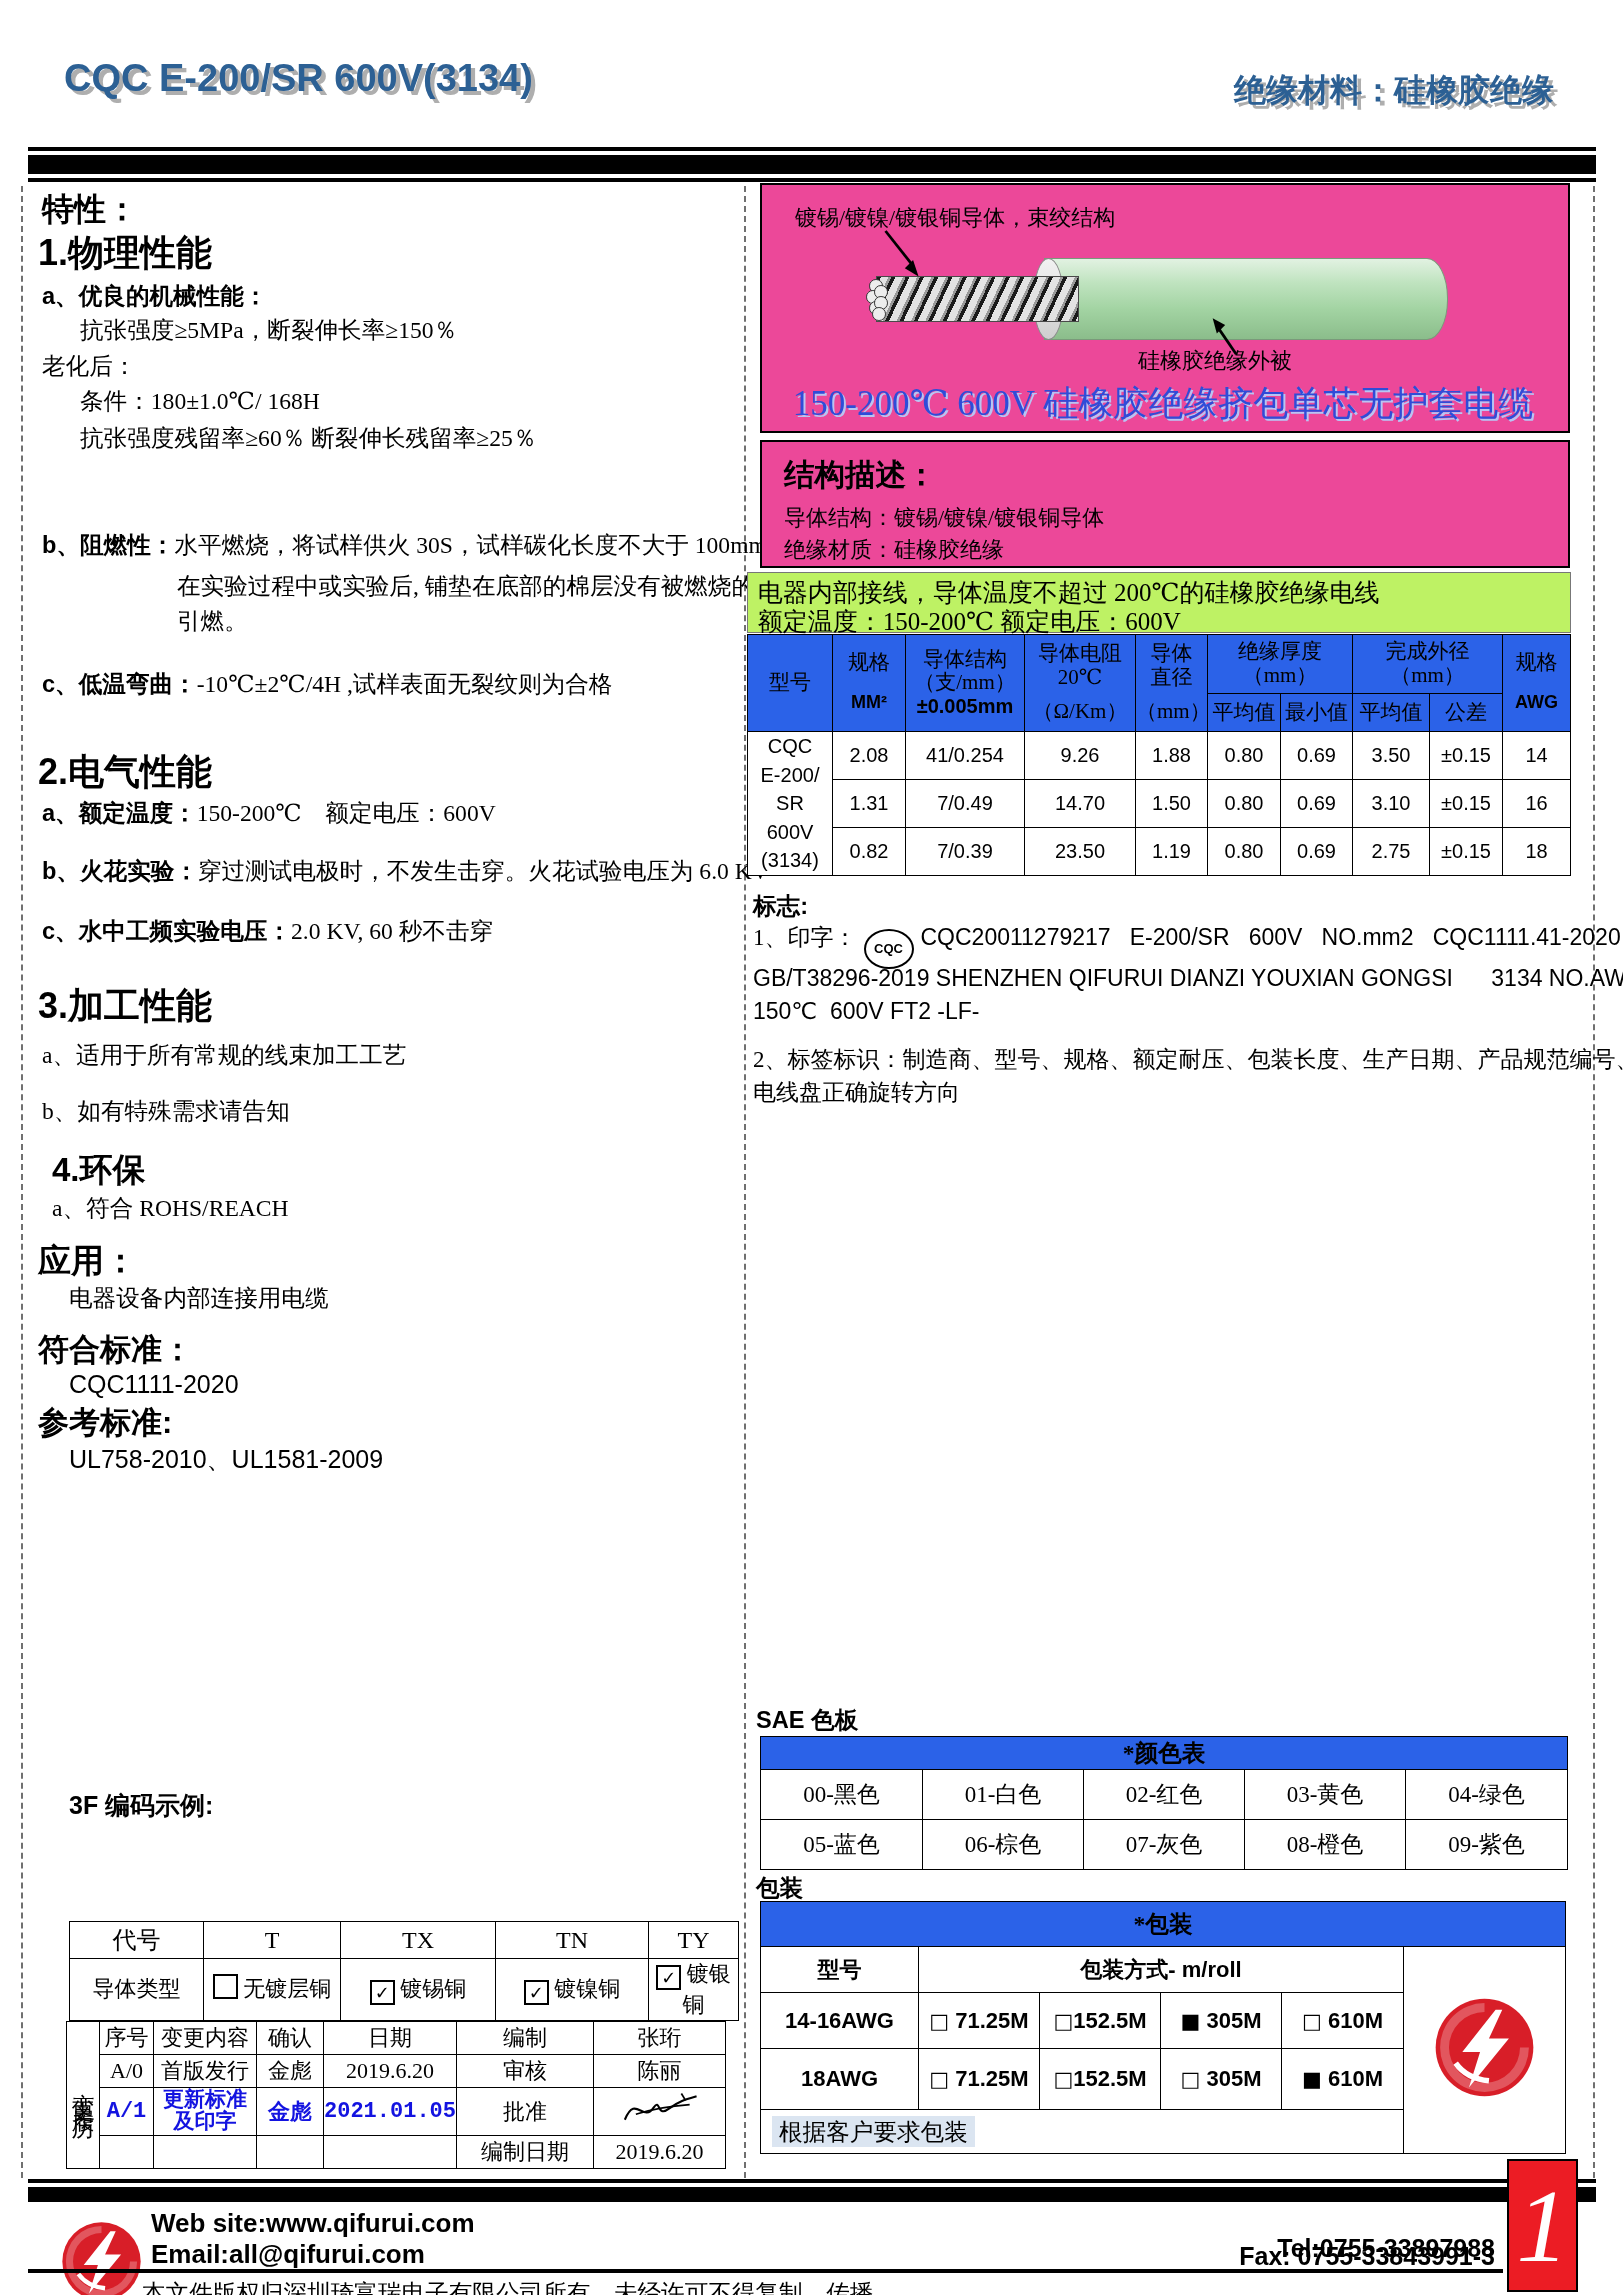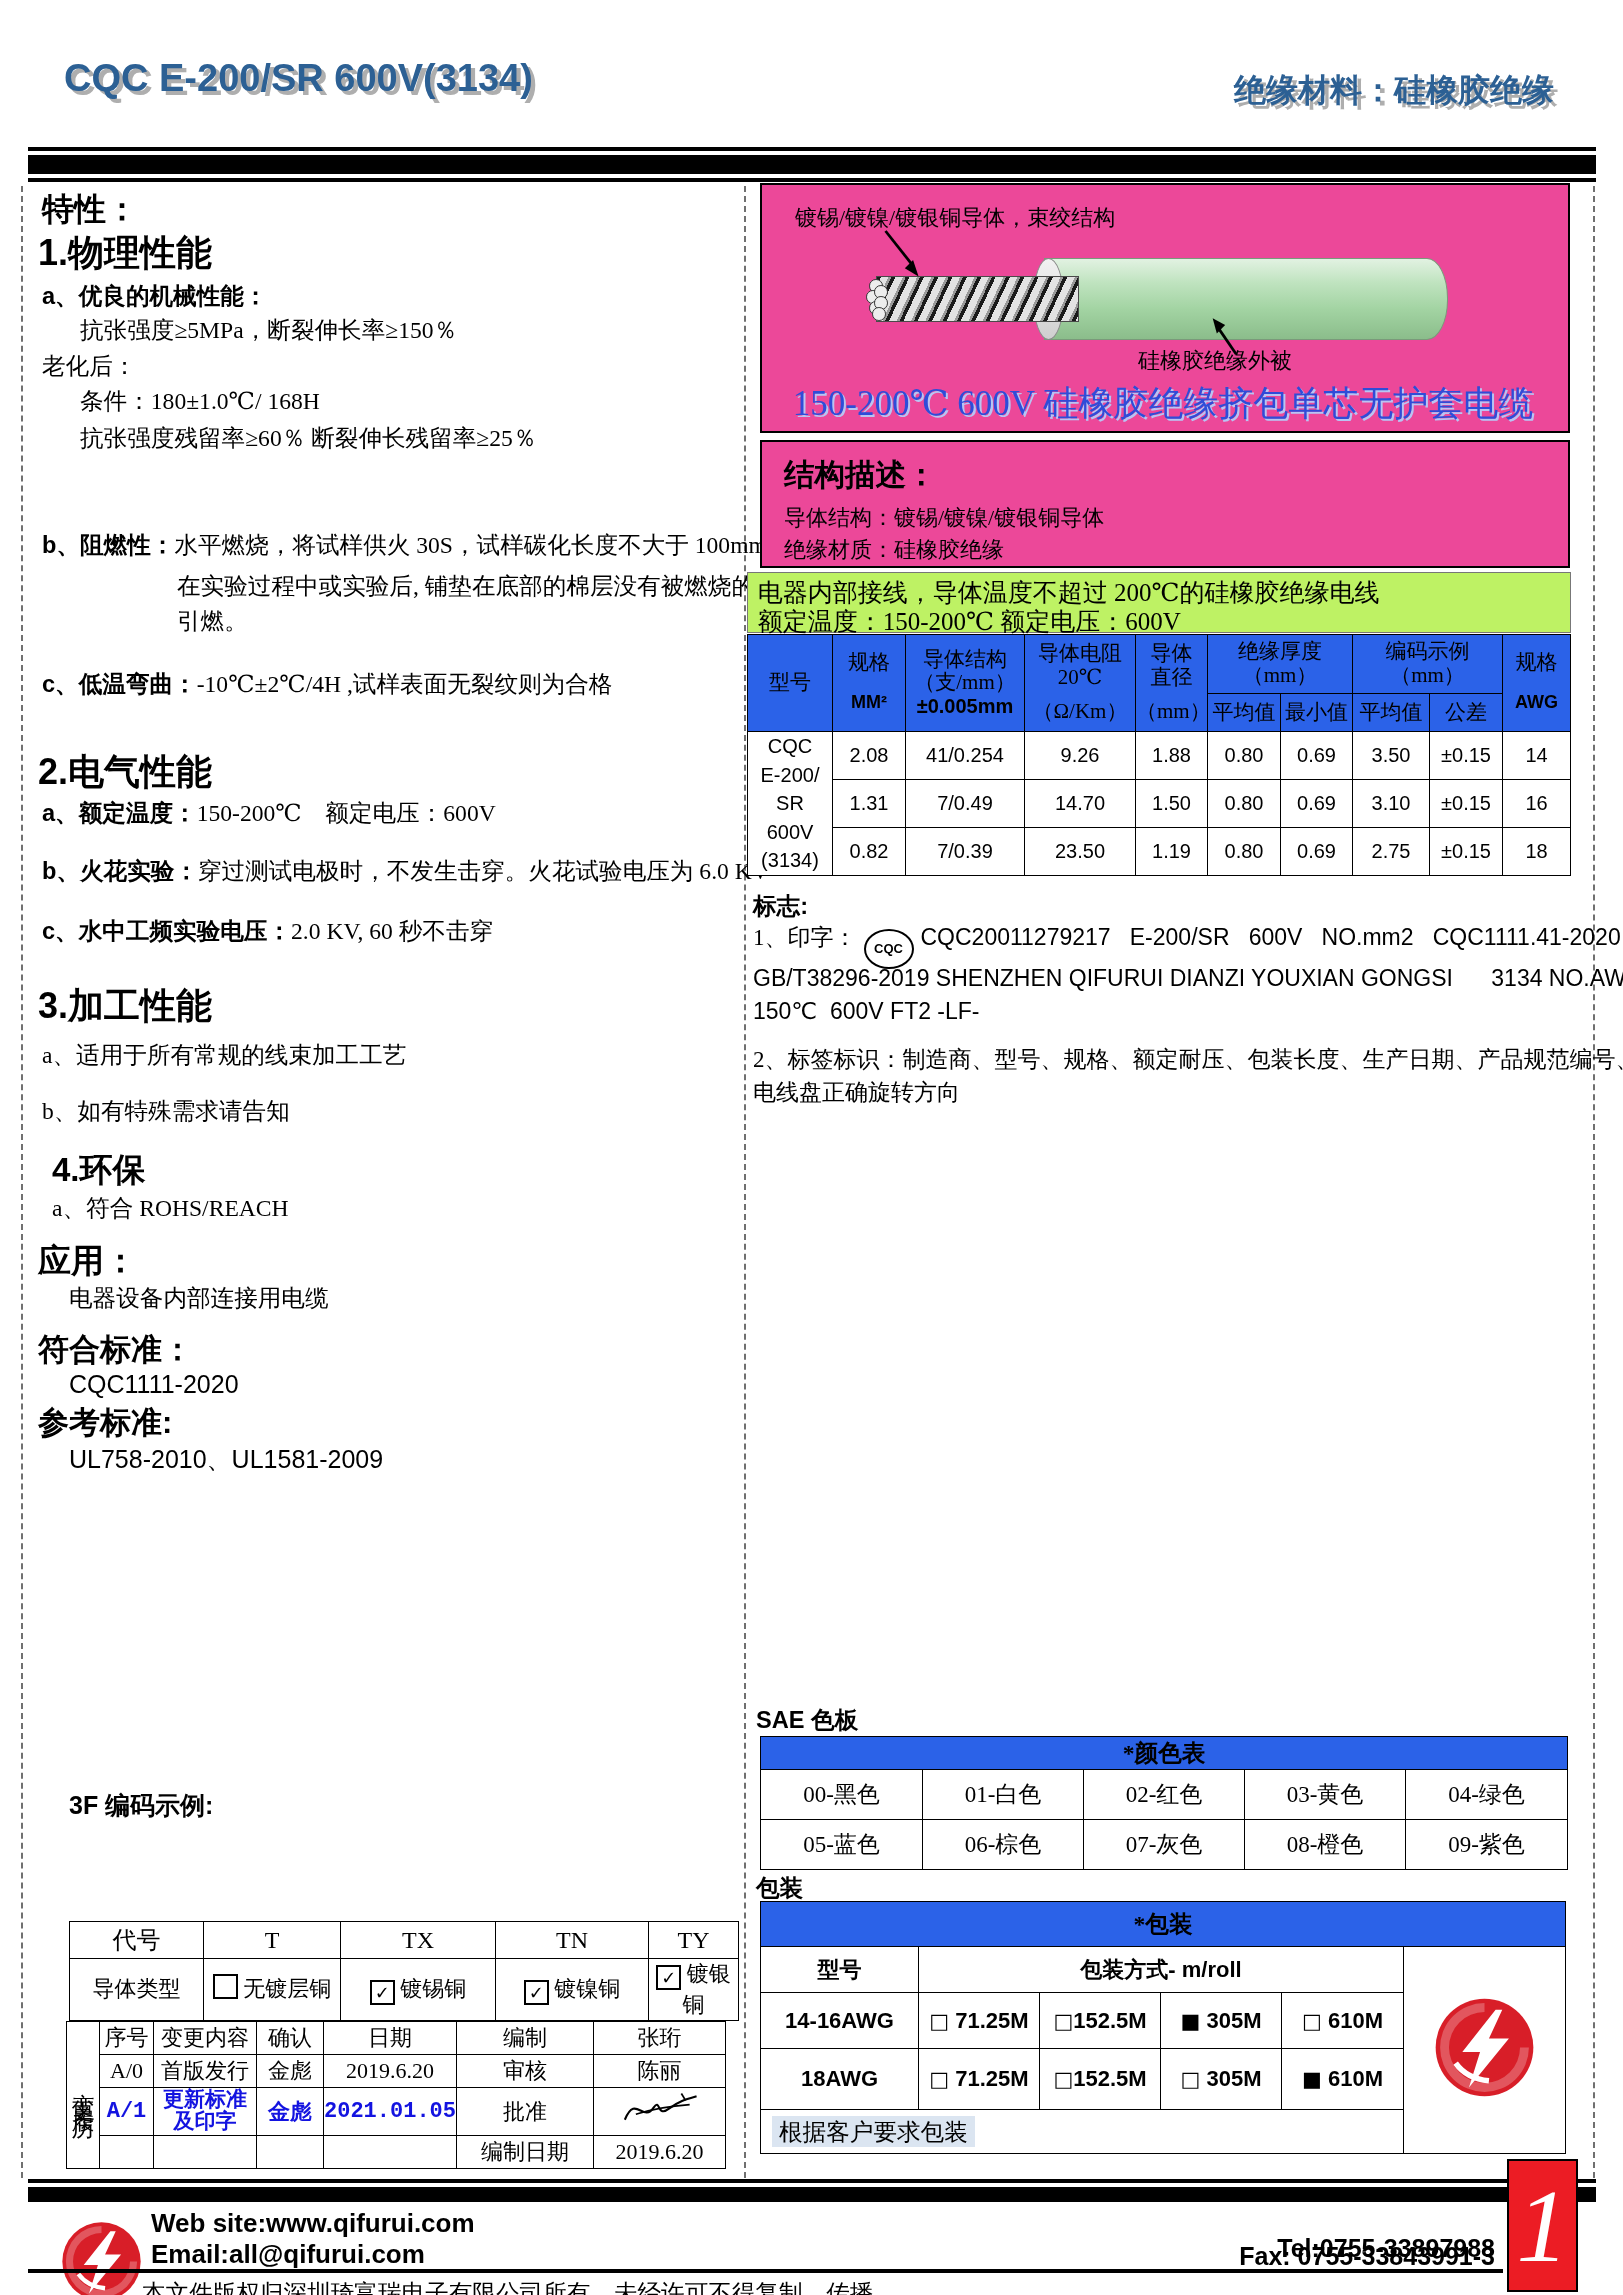--- a/index.html
+++ b/index.html
@@ -264,21 +264,21 @@
       <th rowspan="2">
         <div>导体</div>
         <div>直径</div>
         <div style="margin-top:11px;">（mm）</div>
       </th>
       <th colspan="2">
         <div>绝缘厚度</div>
         <div>（mm）</div>
       </th>
       <th colspan="2">
-        <div>编码示例</div>
+        <div>完成外径</div>
         <div>（mm）</div>
       </th>
       <th rowspan="2">
         <div>规格</div>
         <div class="unit" style="margin-top:16.7px;">AWG</div>
       </th>
     </tr>
     <tr style="height:38px;">
       <th>平均值</th>
       <th>最小值</th>

